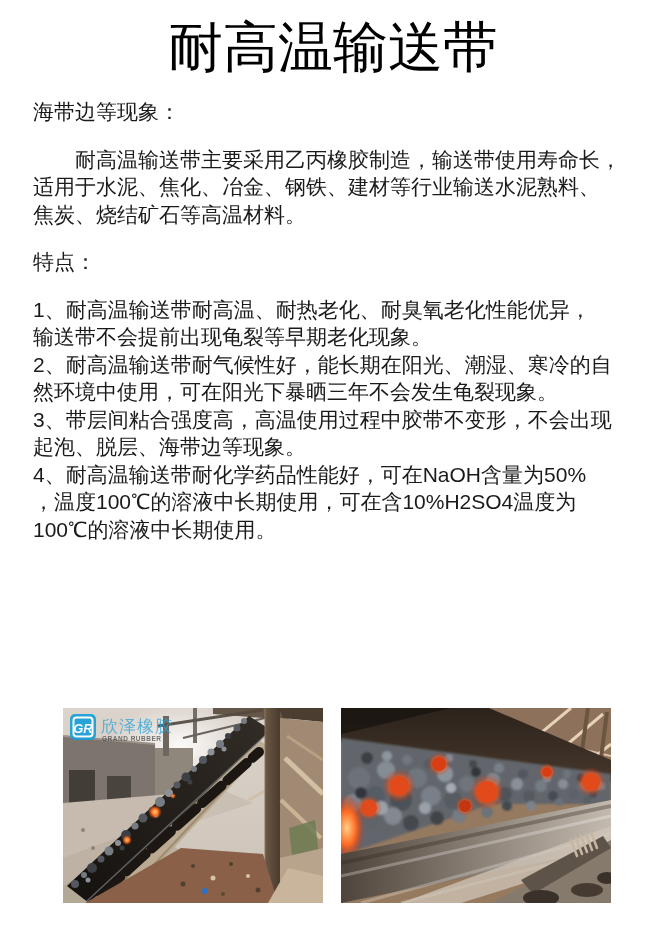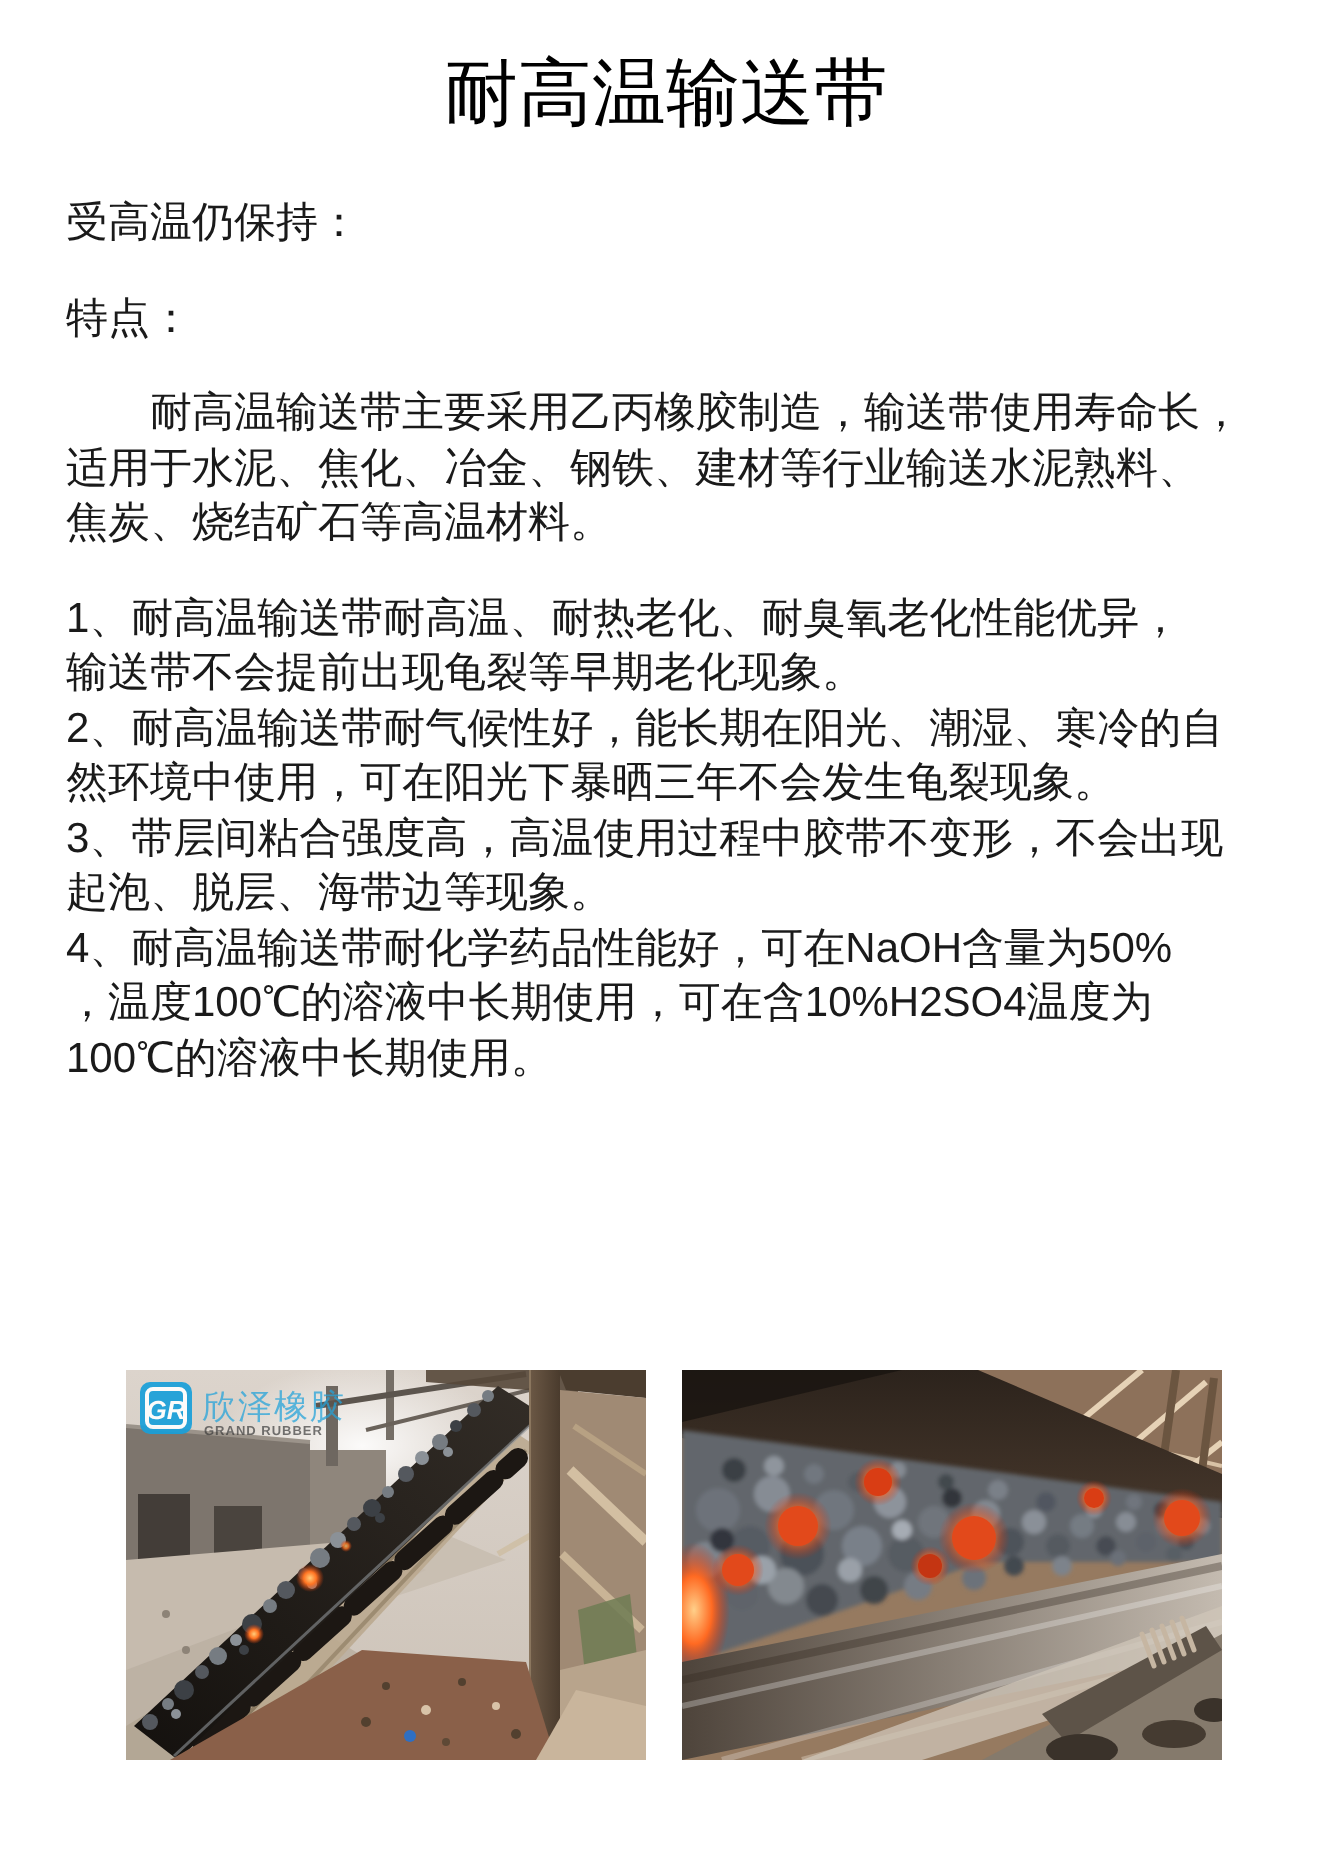--- a/index.html
+++ b/index.html
@@ -1,37 +1,37 @@
 <!DOCTYPE html>
 <html><head>
 <meta charset="utf-8">
 <style>
   html,body{margin:0;padding:0;}
   body{width:666px;height:930px;background:#fff;font-family:"Liberation Sans",sans-serif;}
   #page{position:relative;width:666px;height:930px;background:#fff;overflow:hidden;}
-  .title{margin:14px 0 0;text-align:center;font-size:37px;line-height:66px;font-weight:400;color:#000;}
+  .title{margin:14px 0 0;text-align:center;font-size:55px;line-height:66px;font-weight:400;color:#000;}
   .article{margin:18px 0 0 33px;width:602px;font-size:21px;line-height:27.5px;color:#1a1a1a;}
   .article p{margin:0 0 20px;white-space:pre-line;}
-  .photos{position:absolute;left:63px;top:685px;display:flex;gap:18px;}
+  .photos{position:absolute;left:63px;top:708px;display:flex;gap:18px;}
   .photo{display:block;}
   svg text{font-family:"Liberation Sans",sans-serif;}
 </style>
 </head>
 <body>
 
 <div id="page">
 
   <h1 class="title">耐高温输送带</h1>
 
   <div class="article">
-    <p>受高温仍保持：</p>
-    <p>特点：</p>
+    <p>海带边等现象：</p>
     <p>　　耐高温输送带主要采用乙丙橡胶制造，输送带使用寿命长，
 适用于水泥、焦化、冶金、钢铁、建材等行业输送水泥熟料、
 焦炭、烧结矿石等高温材料。</p>
+    <p>特点：</p>
     <p> 1、耐高温输送带耐高温、耐热老化、耐臭氧老化性能优异，
 输送带不会提前出现龟裂等早期老化现象。
 2、耐高温输送带耐气候性好，能长期在阳光、潮湿、寒冷的自
 然环境中使用，可在阳光下暴晒三年不会发生龟裂现象。
 3、带层间粘合强度高，高温使用过程中胶带不变形，不会出现
 起泡、脱层、海带边等现象。
 4、耐高温输送带耐化学药品性能好，可在NaOH含量为50%
 ，温度100℃的溶液中长期使用，可在含10%H2SO4温度为
 100℃的溶液中长期使用。</p>
   </div>

